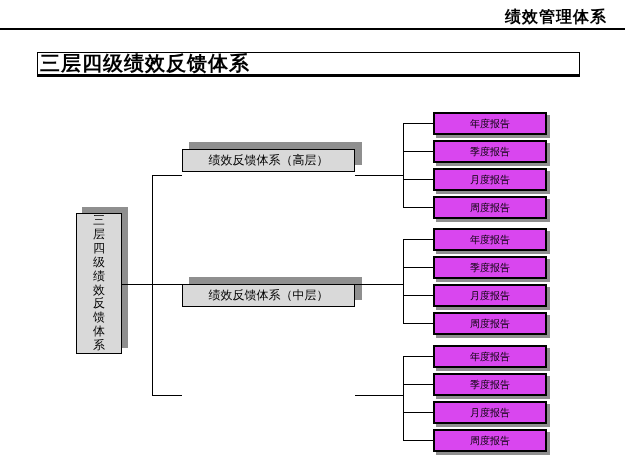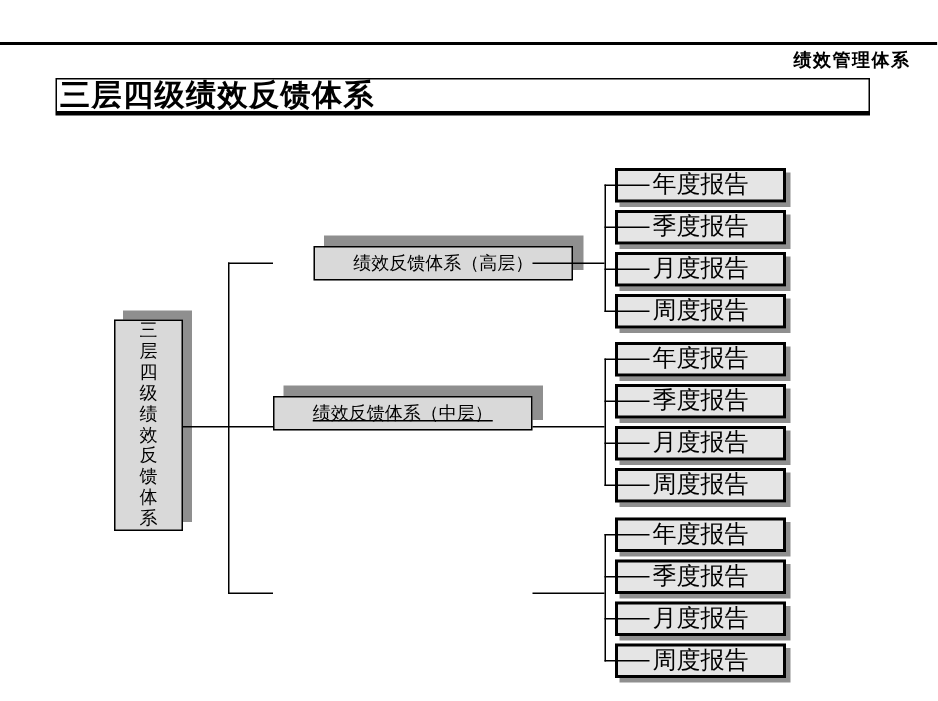--- a/index.html
+++ b/index.html
@@ -6,23 +6,22 @@
   #slide{
     position:relative;
     width:625px;height:467px;
     background:#ffffff;
     font-family:"Liberation Serif","DejaVu Serif",serif;
     color:#000;
     overflow:hidden;
   }
   .header-label{
     position:absolute;top:7px;right:18px;
-    font-size:12px;font-weight:bold;letter-spacing:1px;
+    font-size:16px;font-weight:bold;letter-spacing:1px;
     white-space:nowrap;
-    margin-top:25px;
   }
   .header-rule{
     position:absolute;left:0;top:28px;width:625px;height:2px;
     background:var(--line,#000);
   }
   .title-box{
     position:absolute;left:37px;top:52px;width:541px;height:21px;
     border:1px solid var(--border,#000);
     border-bottom:3px solid var(--border,#000);
     background:#fff;
@@ -46,26 +45,26 @@
   }
   .level-box{
     position:absolute;left:182px;width:171px;height:21px;
     background:var(--box-fill,#d9d9d9);
     border:1px solid var(--border,#000);
     box-shadow:7px -7px 0 var(--shadow,#8f8f8f);
     display:flex;align-items:center;justify-content:center;
     font-size:12px;white-space:nowrap;
   }
   .report-box{
-    position:absolute;left:410px;width:110px;height:19px;
-    background:#e5e5e5;
+    position:absolute;left:433px;width:110px;height:19px;
+    background:#d946ef;
     border:2px solid var(--border,#000);
     box-shadow:3px 3px 0 var(--shadow,#8f8f8f);
     display:flex;align-items:center;justify-content:center;
-    font-size:16px;white-space:nowrap;
+    font-size:10px;white-space:nowrap;
   }
   .hl{position:absolute;height:1px;background:var(--line,#000);}
   .vl{position:absolute;width:1px;background:var(--line,#000);}
   .page-number{
     position:absolute;left:0;top:448px;width:625px;
     text-align:center;font-size:12px;
     font-family:"Liberation Sans","DejaVu Sans",sans-serif;
   }
 </style>
 </head>
@@ -77,22 +76,22 @@
   <div class="header-rule"></div>
 
   <div class="title-box">
     <div class="title-text">三层四级绩效反馈体系</div>
   </div>
 
   <div class="root-box">
     <div class="root-text">三层四级绩效反馈体系</div>
   </div>
 
-  <div class="level-box" style="top:164px;margin-left:27px;">绩效反馈体系（高层）</div>
-  <div class="level-box" style="top:264px;text-decoration:underline;">绩效反馈体系（中层）</div>
+  <div class="level-box" style="top:149px;">绩效反馈体系（高层）</div>
+  <div class="level-box" style="top:284px;">绩效反馈体系（中层）</div>
 
   <div class="report-box" style="top:112px;">年度报告</div>
   <div class="report-box" style="top:140px;">季度报告</div>
   <div class="report-box" style="top:168px;">月度报告</div>
   <div class="report-box" style="top:196px;">周度报告</div>
 
   <div class="report-box" style="top:228px;">年度报告</div>
   <div class="report-box" style="top:256px;">季度报告</div>
   <div class="report-box" style="top:284px;">月度报告</div>
   <div class="report-box" style="top:312px;">周度报告</div>

